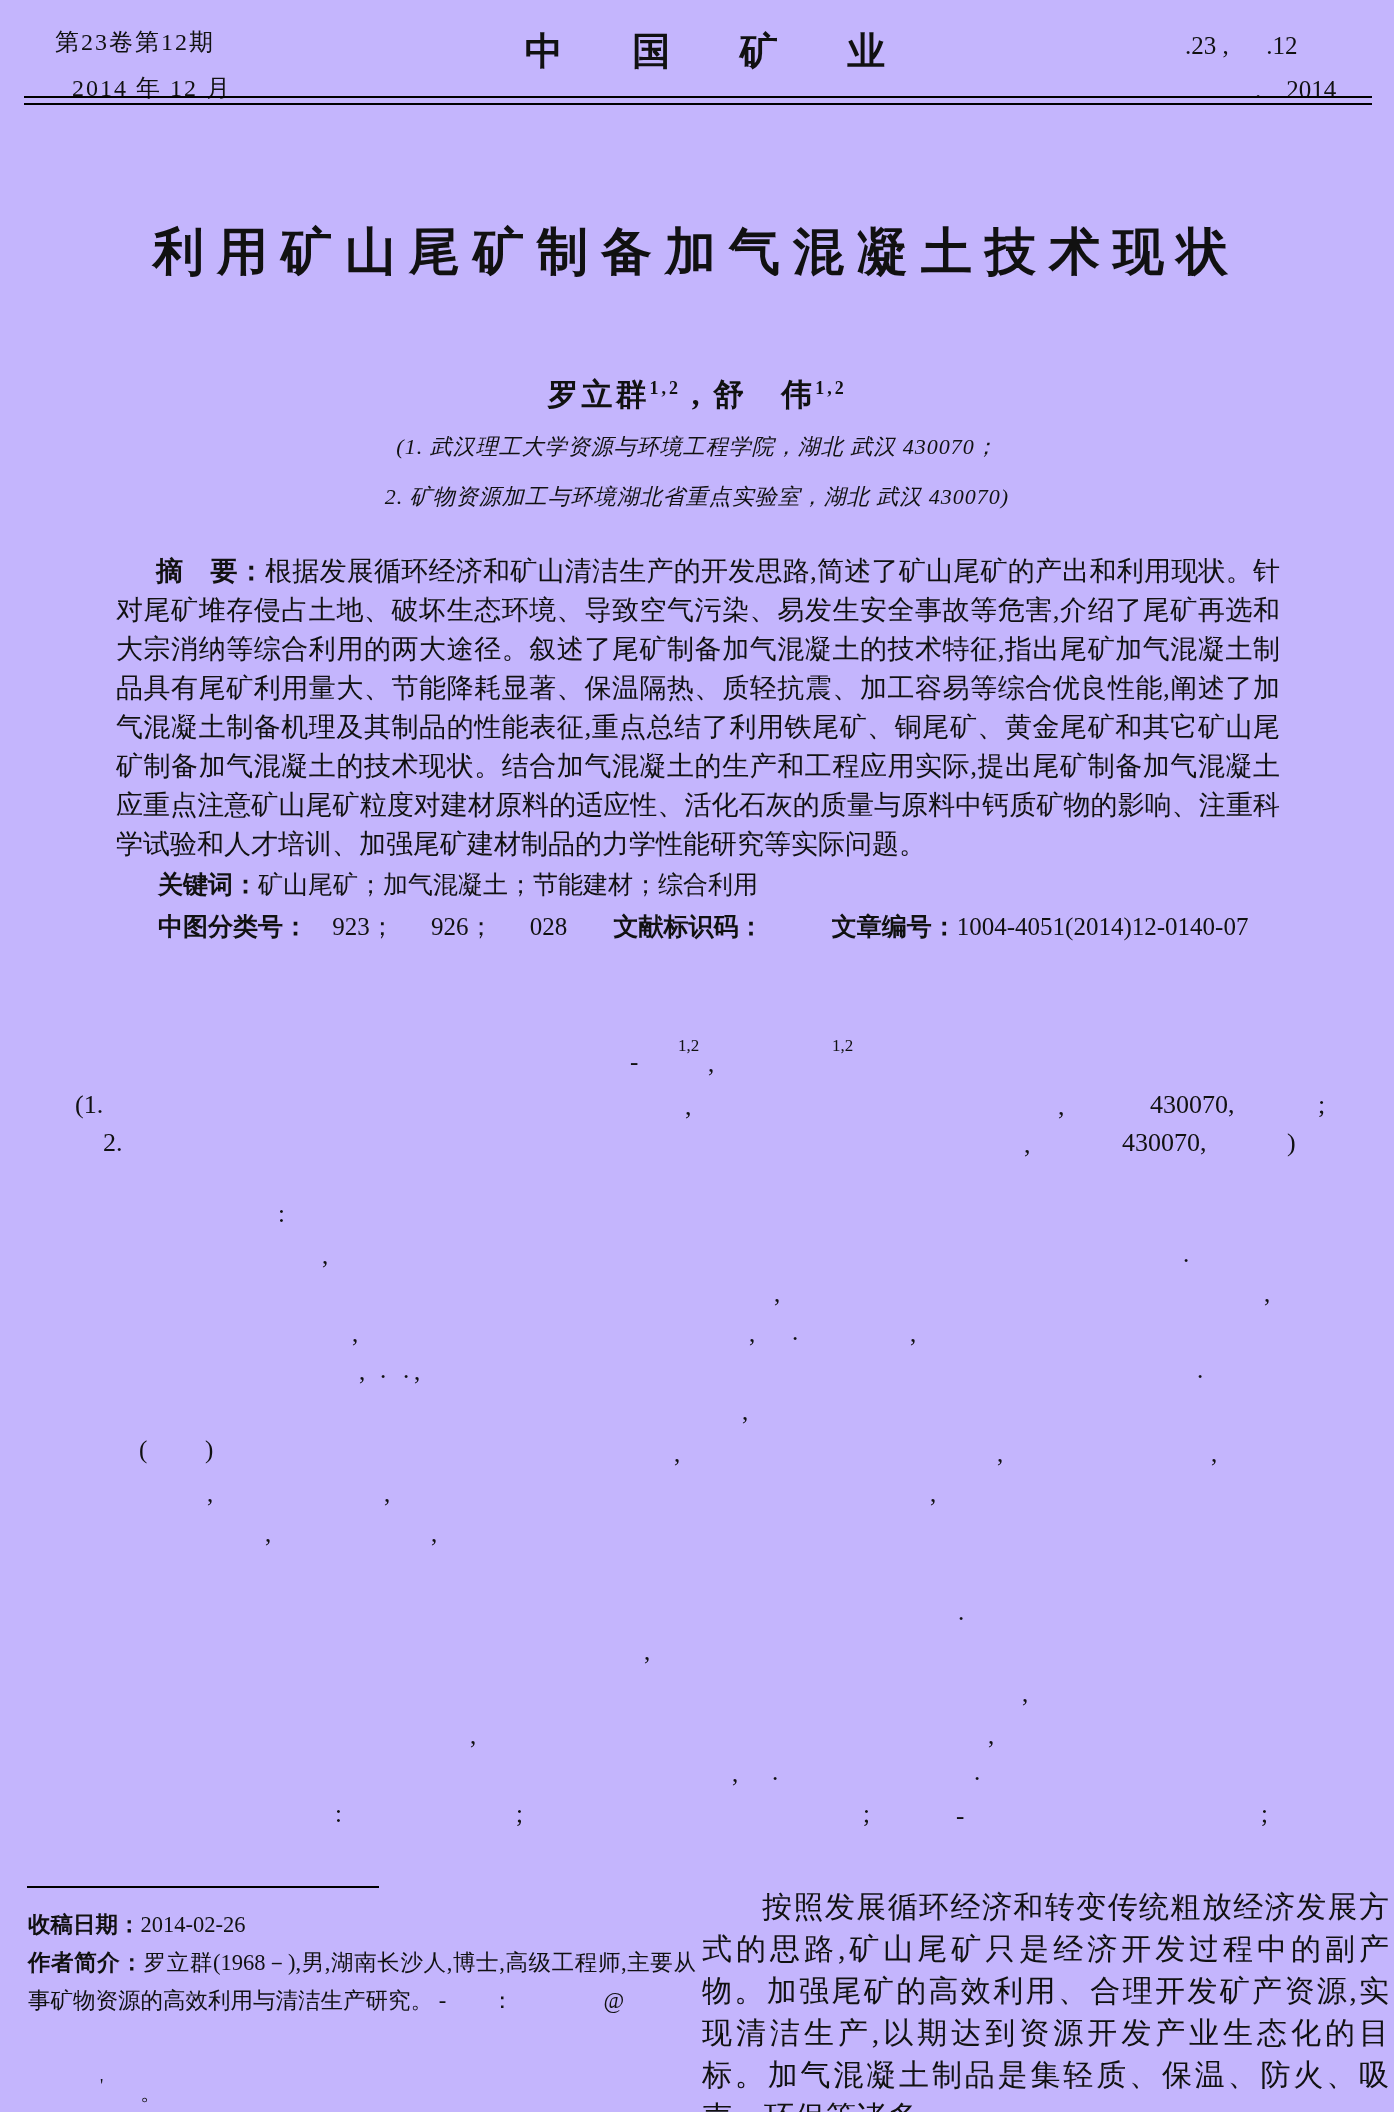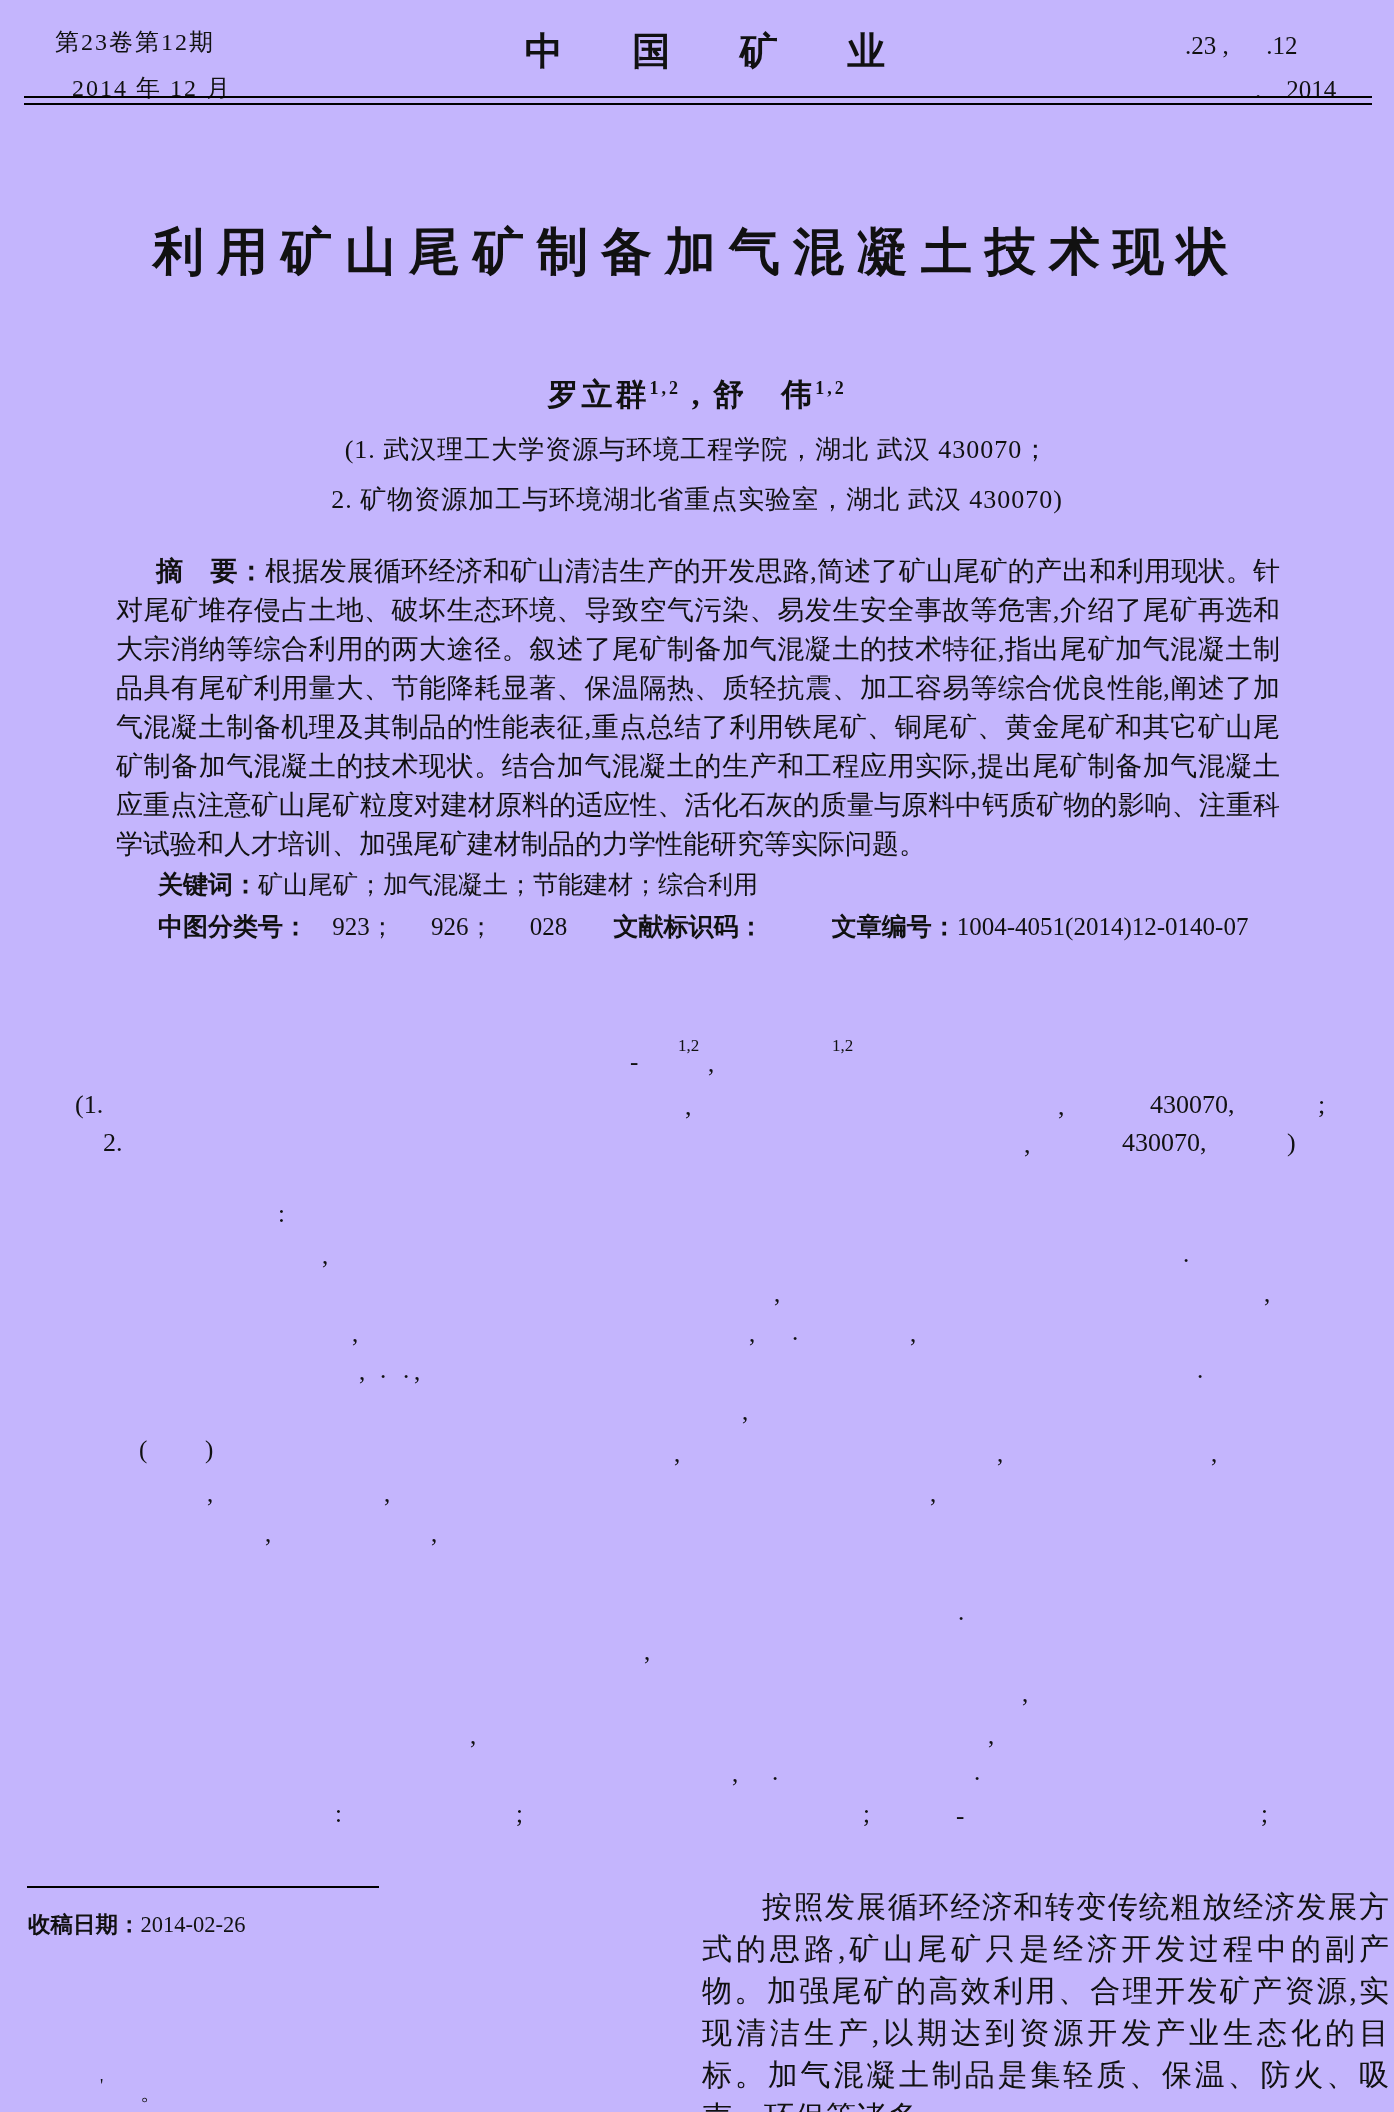--- a/index.html
+++ b/index.html
@@ -11,21 +11,21 @@
   .center{left:0;width:100%;text-align:center;}
   
   .hdr-small{font-size:24px;letter-spacing:2px;}
   .journal{font-size:38px;font-weight:bold;letter-spacing:30px;margin-left:8px;}
   .hdr-right{font-size:25px;}
   .rule2{border-top:2px solid #000;border-bottom:2px solid #000;height:5px;}
   
   .title{font-size:51px;letter-spacing:13px;font-weight:600;}
   .authors{font-size:31px;letter-spacing:3px;font-weight:bold;}
   .authors sup{font-size:18px;}
-  .affil{font-size:26px;letter-spacing:1px;}
+  .affil{font-size:22px;letter-spacing:1px;font-style:italic;}
   
   .abstract{font-size:27px;line-height:39px;text-align:justify;text-indent:40px;}
   .kvline{font-size:25px;text-align:right;}
   
   .mark{position:absolute;font-size:25px;color:#111;}
   
   .footrule{border-top:2px solid #000;}
   .footnotes{font-size:22.5px;line-height:38px;text-align:justify;}
   
   .rightcol{font-size:30px;line-height:42px;text-align:justify;text-indent:60px;letter-spacing:1px;}
@@ -122,17 +122,20 @@
       <span class="mark" style="left: 1261px; top: 1800px;">;</span>
       <span class="mark" style="left: 100px; top: 2076px; font-size: 18px;">'</span>
       <span class="mark" style="left: 140px; top: 2078px; font-size: 22px;">。</span>
     </div>
 
   <div class="abs footrule" style="left:27px;top:1886px;width:352px;"></div>
   <div class="abs footnotes" style="left:28px;top:1906px;width:668px;">
     <div>
       <span class="hei">收稿日期：</span><span>2014-02-26</span>
     </div>
+    <div>
+      <span class="hei">作者简介：</span><span class="pre">罗立群(1968－),男,湖南长沙人,博士,高级工程师,主要从事矿物资源的高效利用与清洁生产研究。 -　　：　　　　@</span>
+    </div>
   </div>
 
   <div class="abs rightcol" style="left:702px;top:1886px;width:688px;">按照发展循环经济和转变传统粗放经济发展方式的思路,矿山尾矿只是经济开发过程中的副产物。加强尾矿的高效利用、合理开发矿产资源,实现清洁生产,以期达到资源开发产业生态化的目标。加气混凝土制品是集轻质、保温、防火、吸声、环保等诸多</div>
 
 </div>
 
 </body></html>

